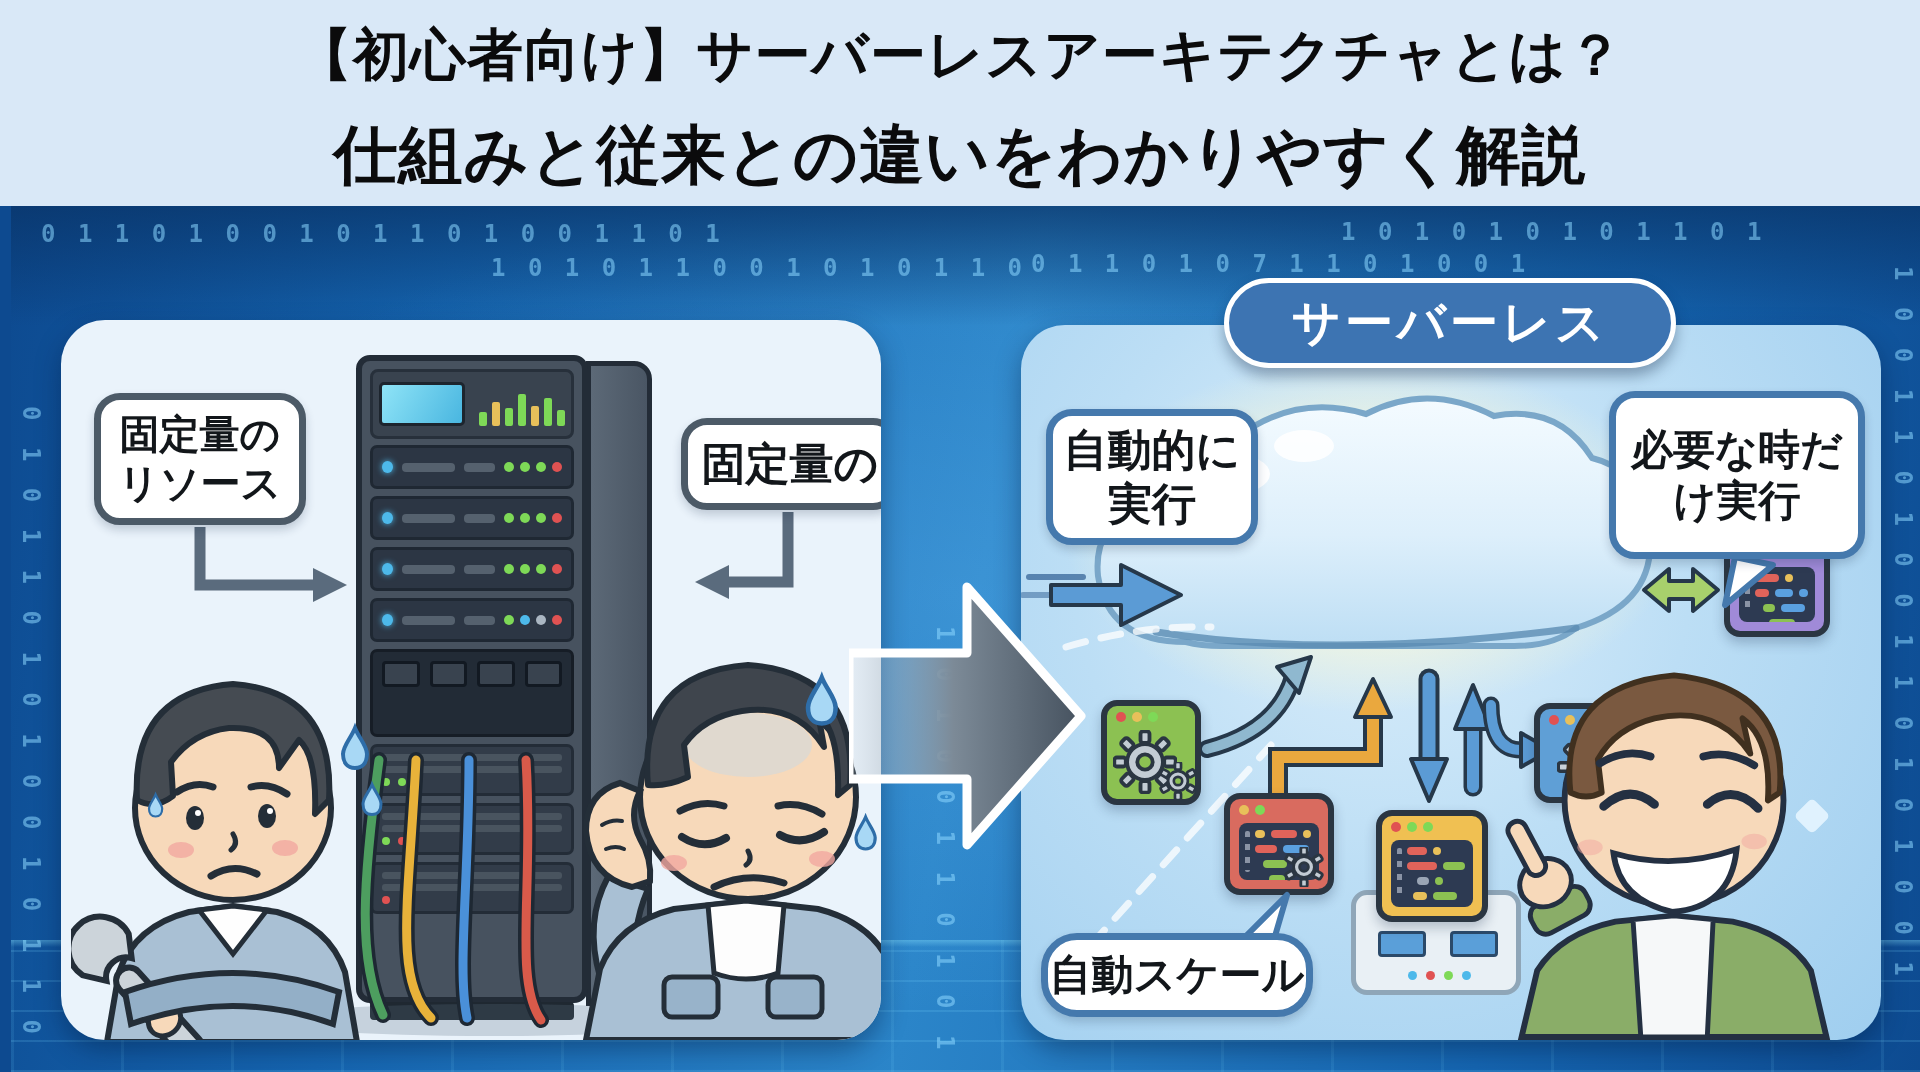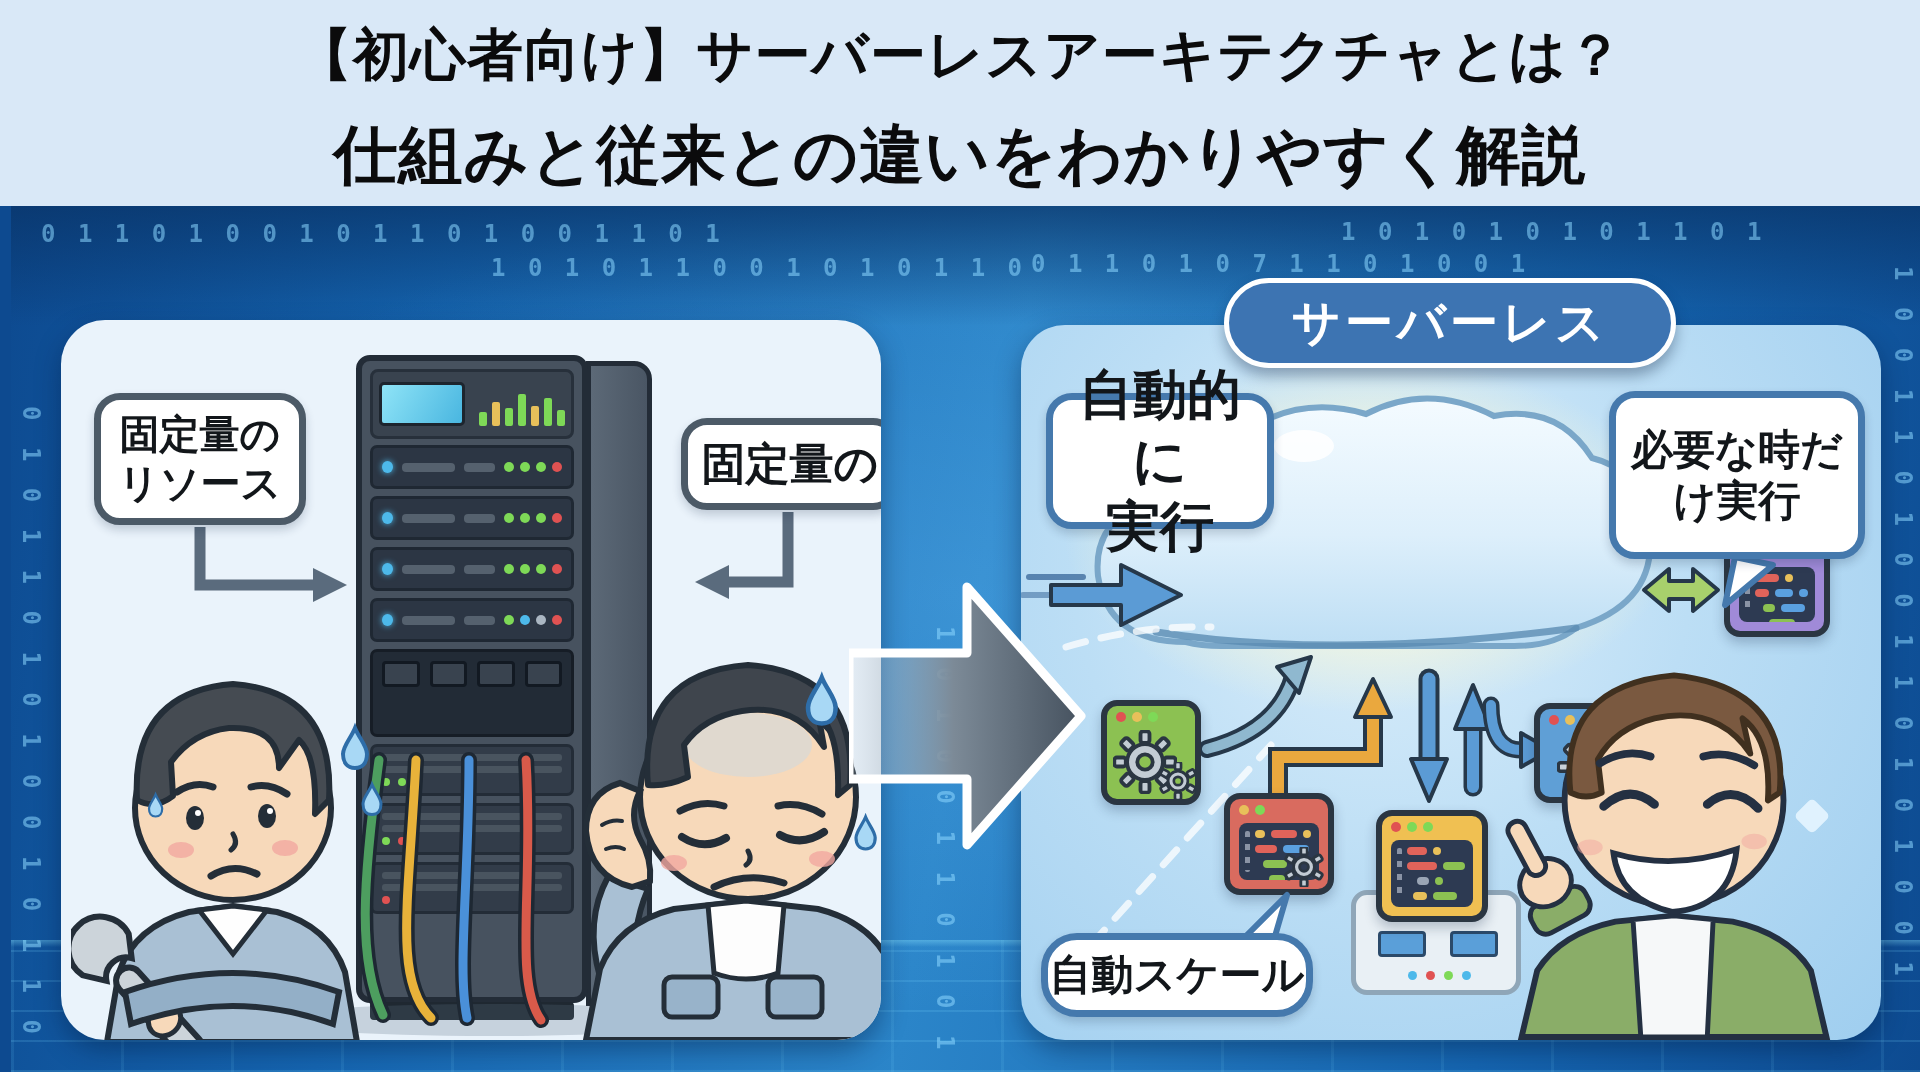--- a/index.html
+++ b/index.html
@@ -43,21 +43,21 @@
   .pill-left{left:222px;top:71px;width:376px;height:92px;background:var(--left-pill-bg,#5c6d7d);font-size:46px;letter-spacing:2px}
   .pill-right{left:1213px;top:72px;width:452px;height:90px;background:var(--right-pill-bg,#3d74b2);font-size:48px;letter-spacing:4px}
 
   .bubble{position:absolute;display:flex;align-items:center;justify-content:center;text-align:center;
     background:var(--bubble-bg,#fff);border-radius:26px;color:var(--bubble-text,#12161a);font-weight:800;
     white-space:pre-line;line-height:1.22;box-shadow:0 5px 10px rgba(20,40,70,.2);z-index:20}
   .b-gray{border:7px solid var(--bubble-border-gray,#4c5a67)}
   .b-blue{border:7px solid var(--bubble-border-blue,#4579ad)}
   .bbl-fixed{left:33px;top:73px;width:212px;height:132px;font-size:40px}
   .bbl-always{left:620px;top:98px;width:218px;height:92px;font-size:44px}
-  .bbl-auto{left:25px;top:68px;width:228px;height:136px;font-size:54px}
+  .bbl-auto{left:25px;top:84px;width:212px;height:136px;font-size:44px}
   .bbl-demand{left:588px;top:66px;width:256px;height:168px;font-size:42px}
   .bbl-scale{left:20px;top:608px;width:272px;height:84px;font-size:42px;border-radius:36px}
   .tail{position:absolute;z-index:19}
 
   
   .rack{position:absolute;left:295px;top:35px;width:296px;height:665px;z-index:10}
   .rack-side{position:absolute;right:0;top:6px;width:66px;height:645px;background:linear-gradient(90deg,#5c6977,#4a5664);border:5px solid #232c37;border-radius:0 18px 14px 0}
   .rack-front{position:absolute;left:0;top:0;width:232px;height:648px;background:#47525f;border:6px solid #232c37;border-radius:14px;padding:8px}
   .rack-top{height:70px;background:#39434f;border:3px solid #27303b;border-radius:8px;margin-bottom:6px;display:flex;align-items:center;padding:6px}
   .rack-screen{width:92px;height:44px;border:3px solid #1d252e;border-radius:5px;background:linear-gradient(120deg,#8fe4f7,#49b6e0)}

